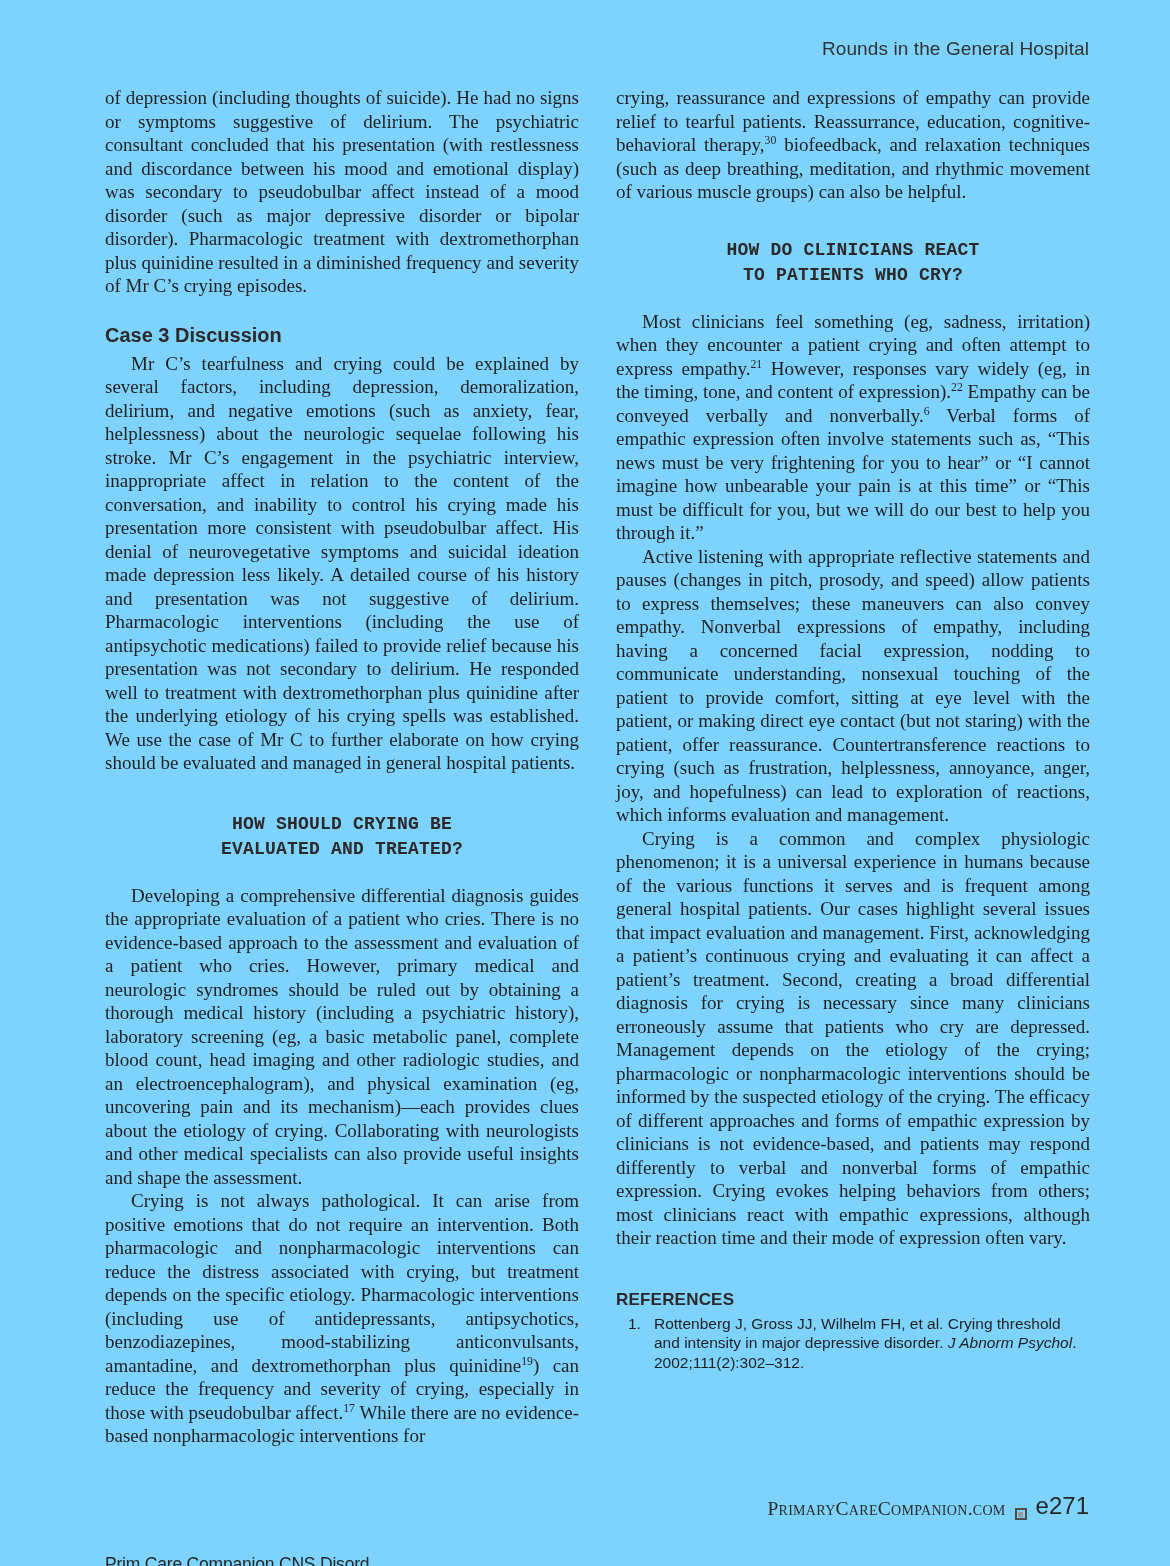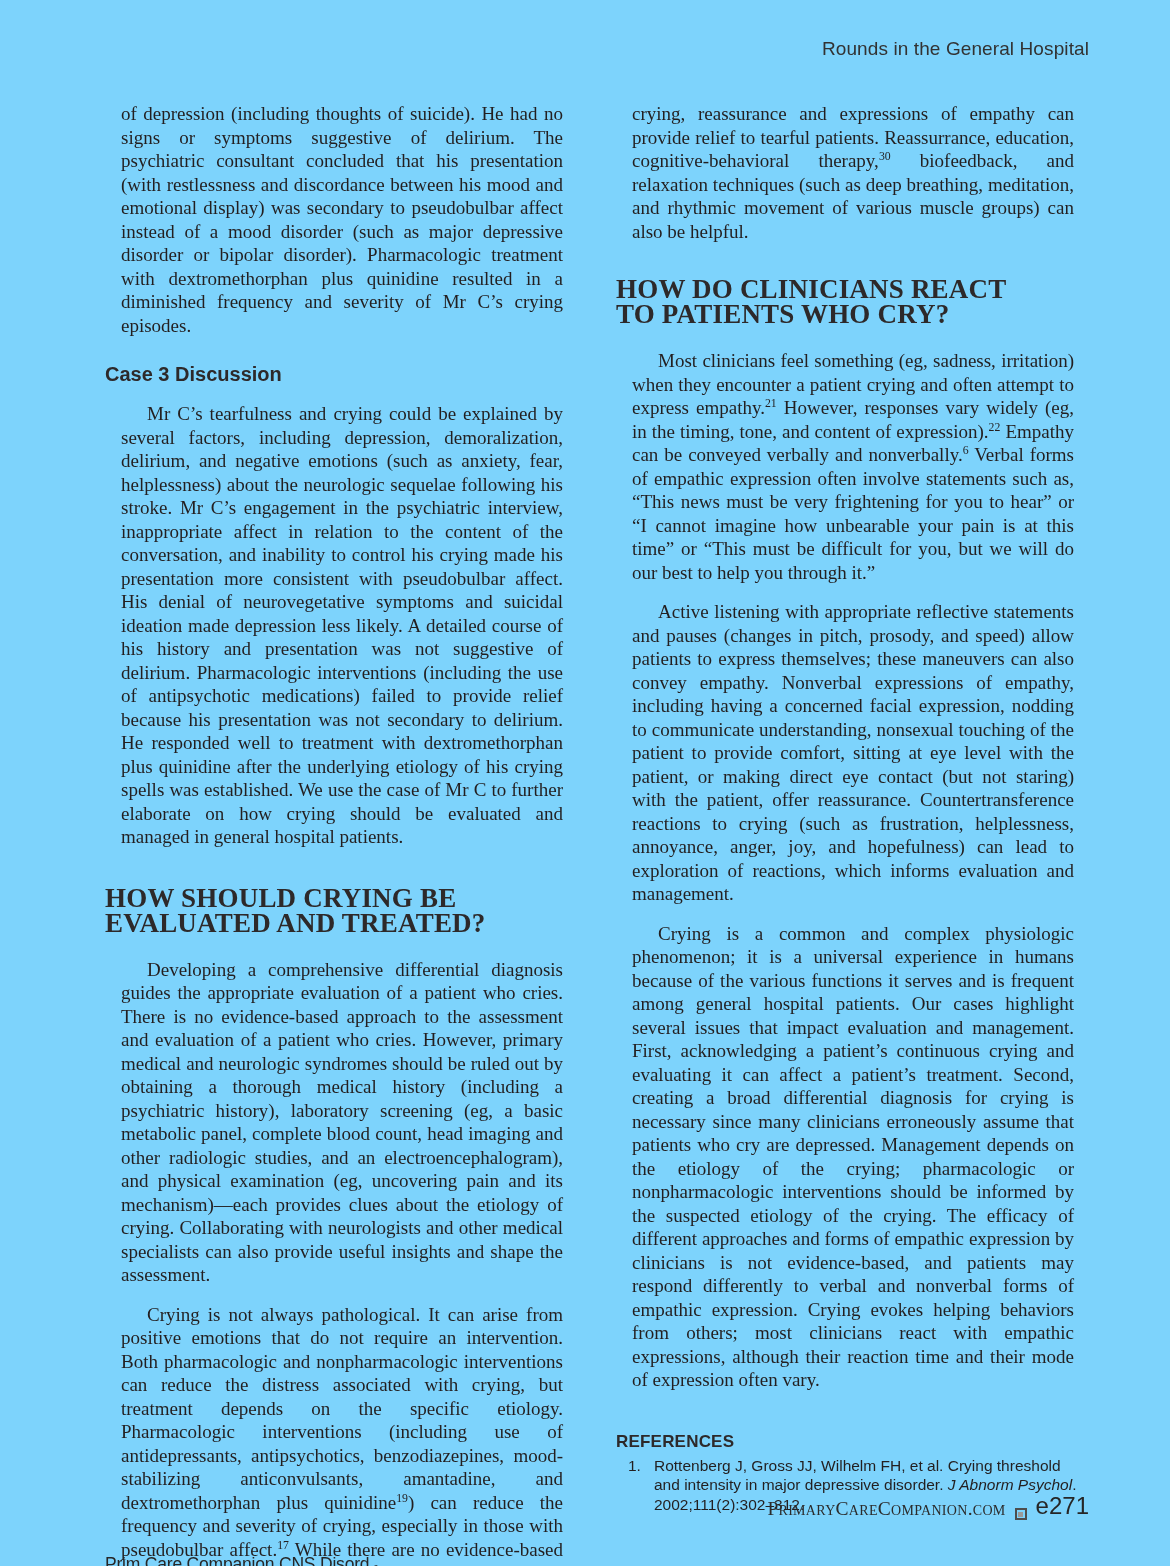--- a/index.html
+++ b/index.html
@@ -29,45 +29,46 @@
   .columns {
     position: absolute;
     top: 86px;
     left: 105px;
     display: flex;
     gap: 37px;
   }
   .col { width: 474px; }
 
   .body-p {
-    margin: 16px;
+    margin: 0;
     font-size: 19px;
     line-height: 23.5px;
     text-align: justify;
     text-indent: 26px;
   }
   .body-p.no-indent { text-indent: 0; }
 
   .subhead {
     font-family: "Liberation Sans", sans-serif;
     font-size: 20px;
     font-weight: 700;
     color: #2d292a;
-    margin: 26px 0 13px 0;
+    margin: 26px 0 5px 0;
   }
 
   .section-head {
-    font-family: Liberation Serif, serif;
-    font-size: 27px;
+    font-family: Liberation Mono, monospace;
+    font-size: 18px;
     font-weight: 700;
     line-height: 25px;
     letter-spacing: 0.2px;
     color: #2d292a;
     margin: 37px 0 22px 0;
     white-space: pre-line;
+    text-align: center;
   }
 
   .refs-head {
     font-family: "Liberation Sans", sans-serif;
     font-size: 17px;
     font-weight: 700;
     letter-spacing: 0.2px;
     color: #2d292a;
     margin: 40px 0 4px 0;
   }

